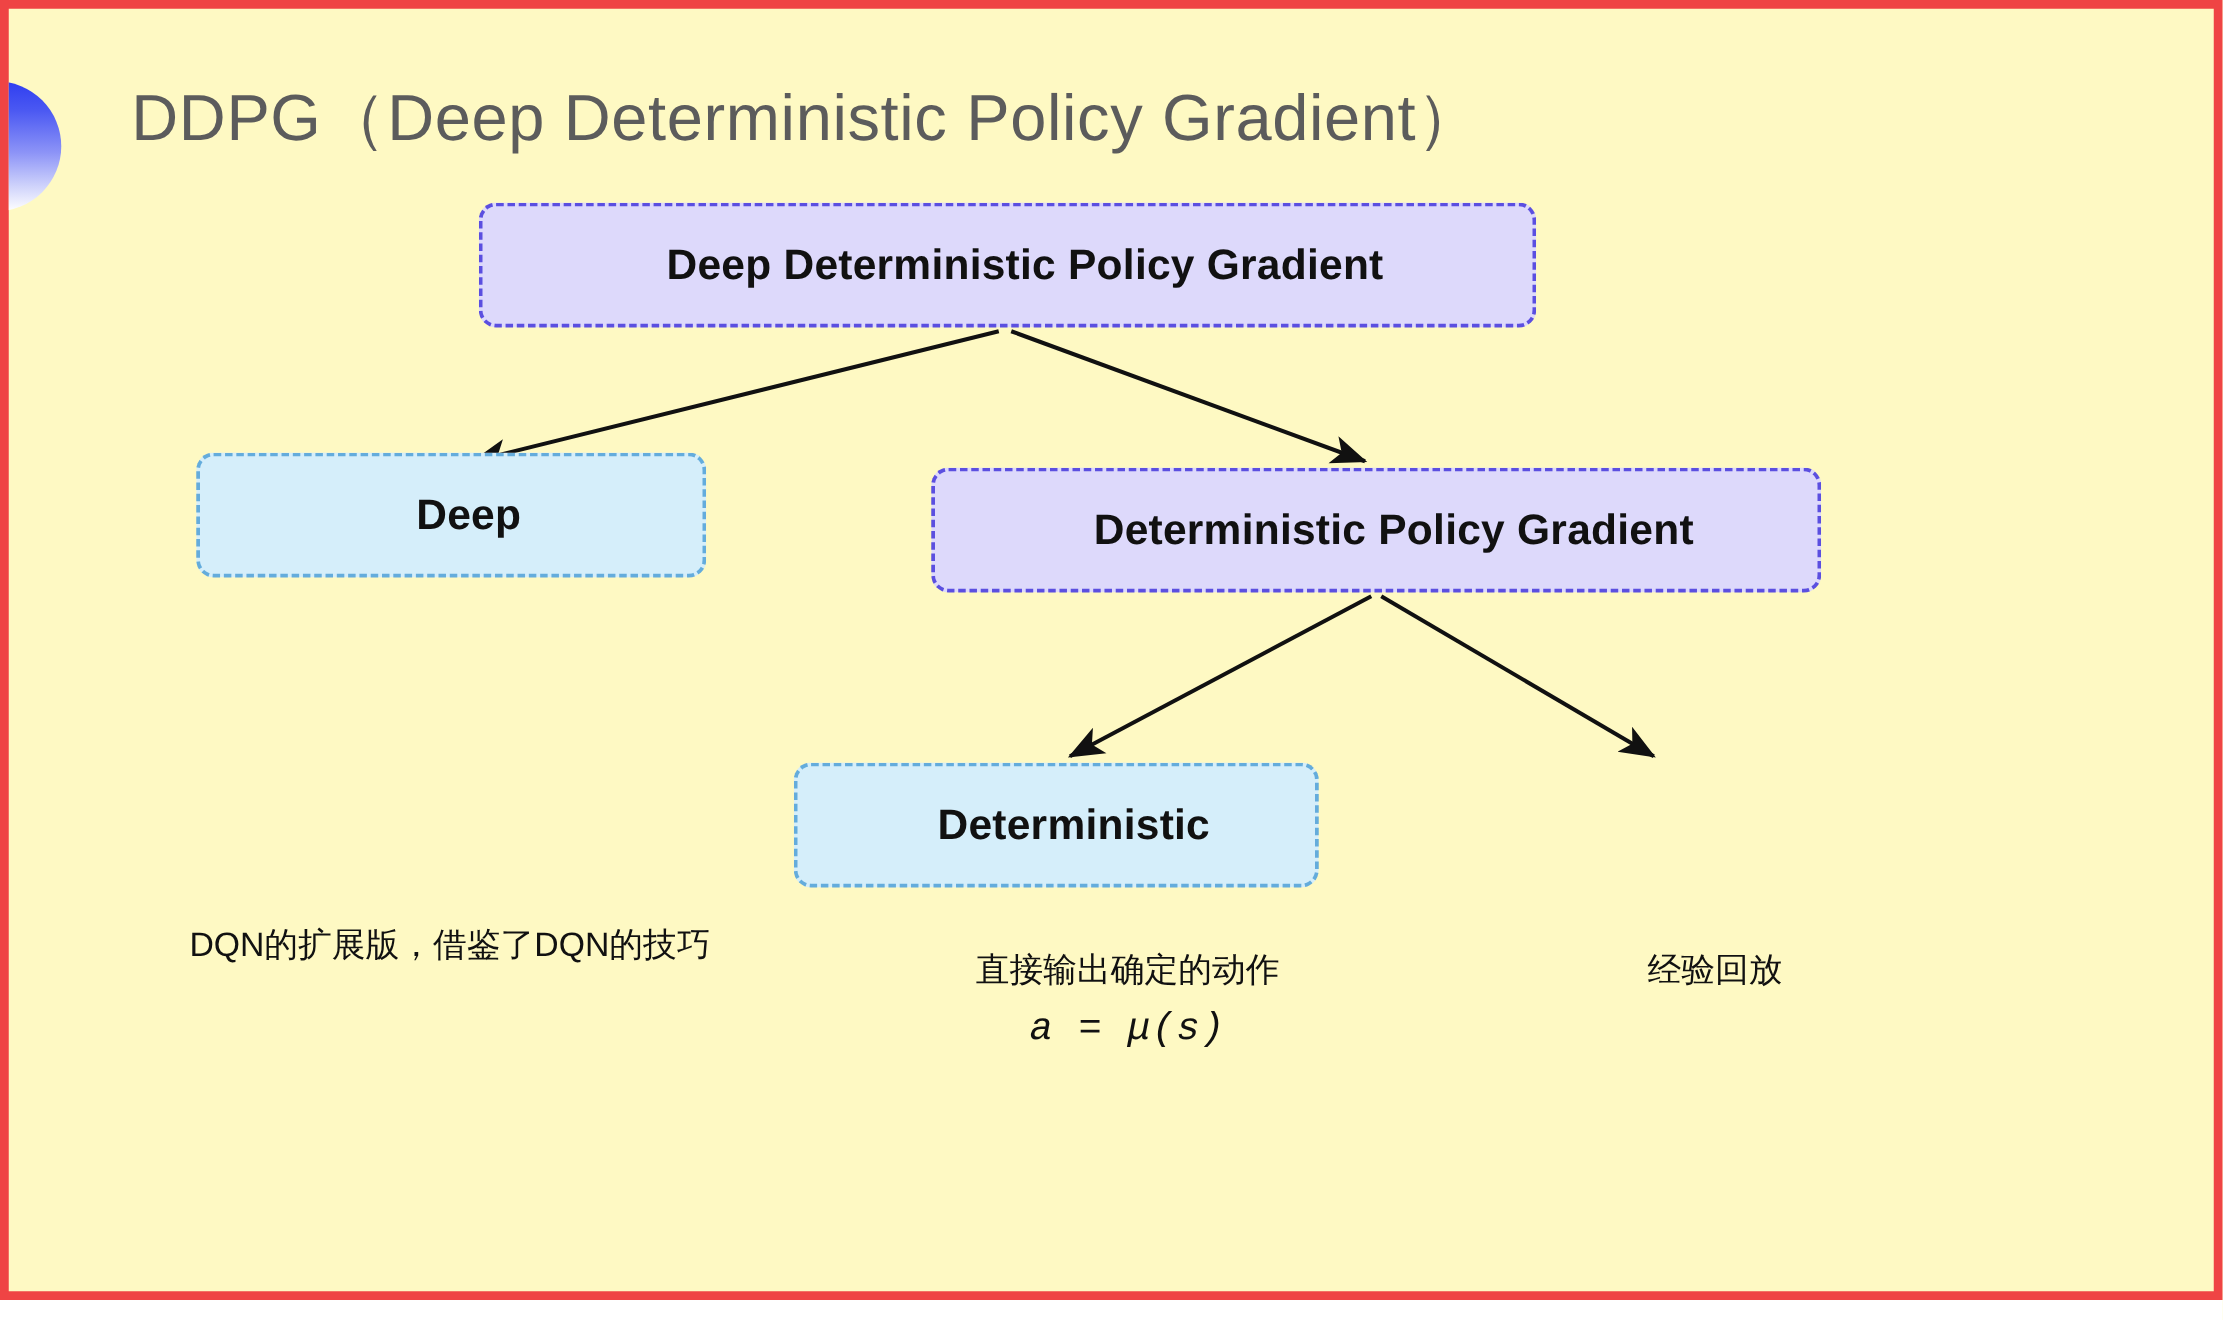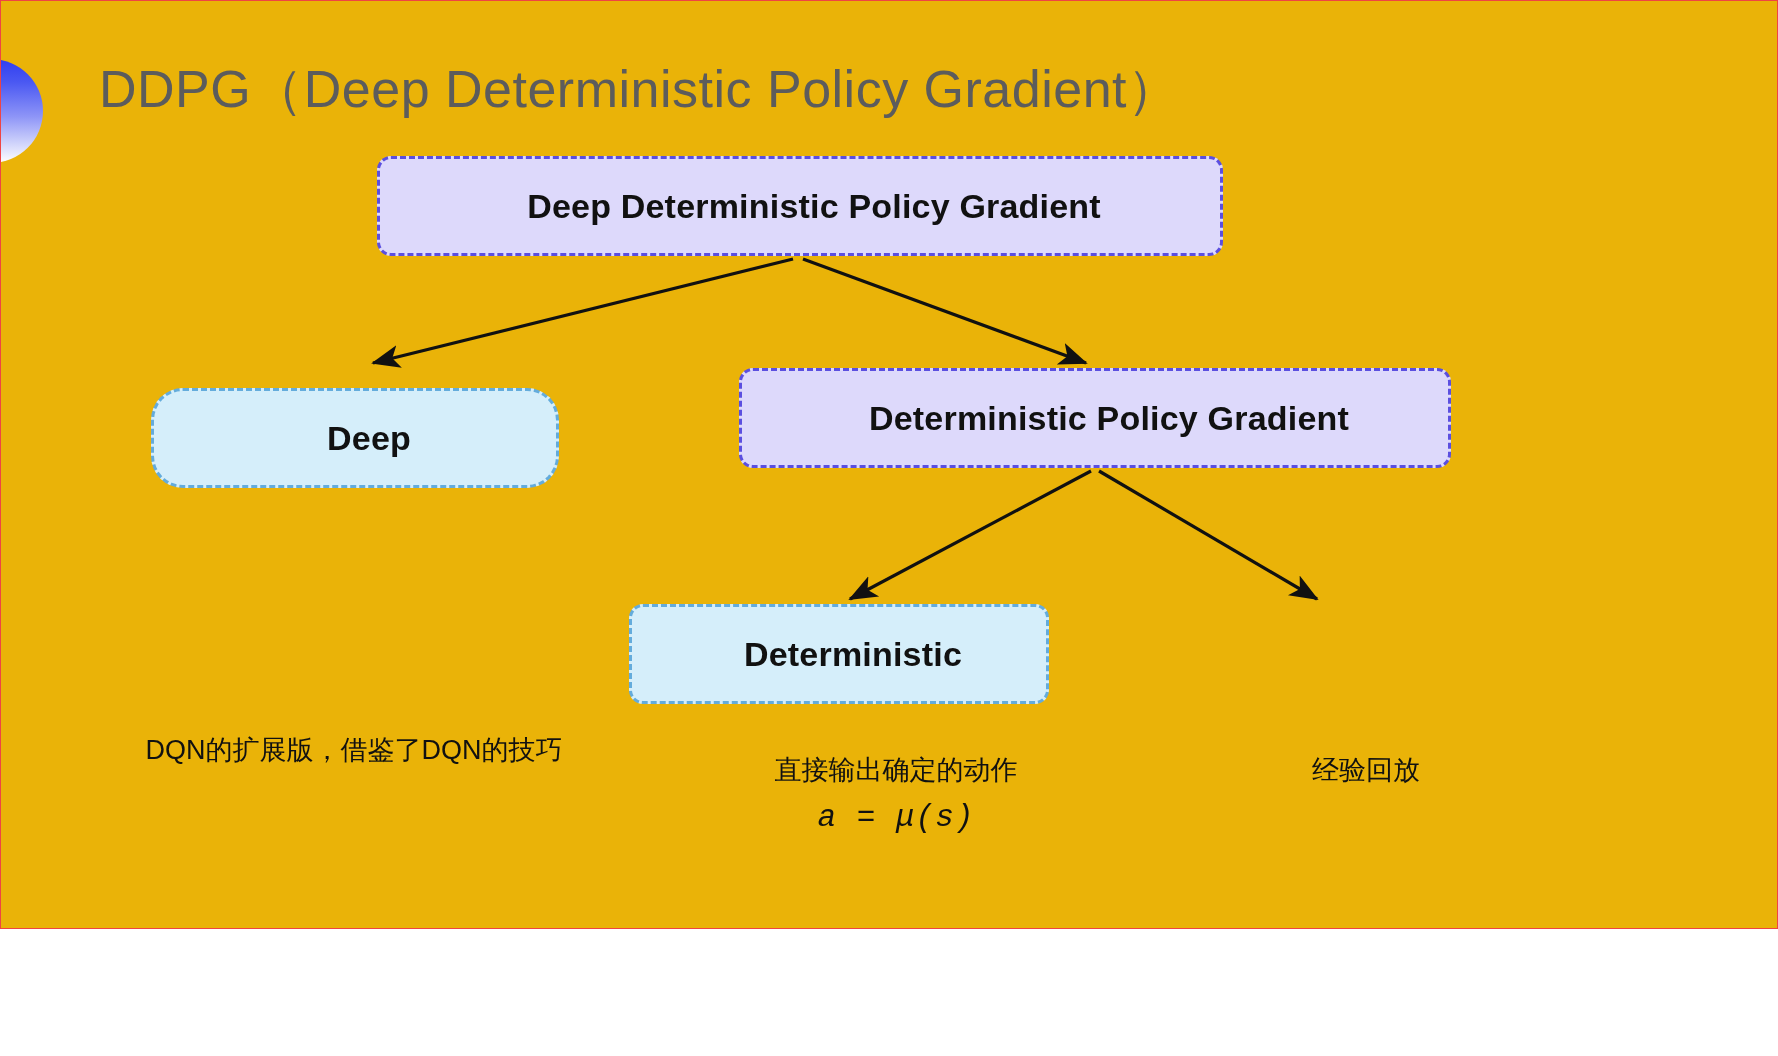--- a/index.html
+++ b/index.html
@@ -1,19 +1,19 @@
 <!DOCTYPE html>
 <html><head>
 <meta charset="utf-8">
 <style>
   html,body{margin:0;padding:0;background:#ffffff;}
   body{width:1778px;height:1056px;overflow:hidden;
        font-family:"Liberation Sans","DejaVu Sans",sans-serif;}
-  #slide{position:relative;width:1778px;height:929px;background:#eab308;
-         box-sizing:border-box;border:1px solid #ef4444;overflow:hidden;}
+  #slide{position:relative;width:1778px;height:1040px;background:#fef9c3;
+         box-sizing:border-box;border:7px solid #ef4444;overflow:hidden;}
 
   
   .deco-halfcircle{position:absolute;left:-30px;top:58px;width:72px;height:104px;
       border-radius:0 120px 120px 0;
       background:linear-gradient(180deg,#2f3ef0 0%,#4a58f2 22%,#8d94f7 55%,#cdd1fb 80%,#ffffff 100%);}
 
   
   .slide-title{position:absolute;left:98px;top:60px;font-size:52px;color:#5c5c5c;
       font-weight:400;letter-spacing:.5px;white-space:nowrap;line-height:1.1;}
 
@@ -21,21 +21,21 @@
   #arrows{position:absolute;left:0;top:0;width:1778px;height:1056px;}
 
   
   .node{position:absolute;box-sizing:border-box;display:flex;align-items:center;
         justify-content:center;border-radius:14px;text-align:center;color:#111;
         font-size:34px;font-weight:600;letter-spacing:.2px;padding-left:28px;}
   .node.purple{background:#ddd9fb;border:3px dashed #5b4fe0;}
   .node.blue{background:#d5eefa;border:3px dashed #64acdc;}
 
   #node-root{left:376px;top:155px;width:846px;height:100px;}
-  #node-deep{left:150px;top:387px;width:408px;height:100px;border-radius:32px;}
+  #node-deep{left:150px;top:355px;width:408px;height:100px;}
   #node-dpg{left:738px;top:367px;width:712px;height:100px;}
   #node-det{left:628px;top:603px;width:420px;height:100px;}
   #node-pg{left:1110px;top:603px;width:410px;height:100px;}
 
   
   .caption{position:absolute;color:#111;font-size:27px;line-height:1.62;}
   .caption .ln{white-space:nowrap;}
   .mathit{font-family:"Liberation Serif","DejaVu Serif",serif;font-style:italic;
           font-size:30px;letter-spacing:.4px;}
   #cap-deep{left:118px;top:728px;text-align:center;width:470px;}

